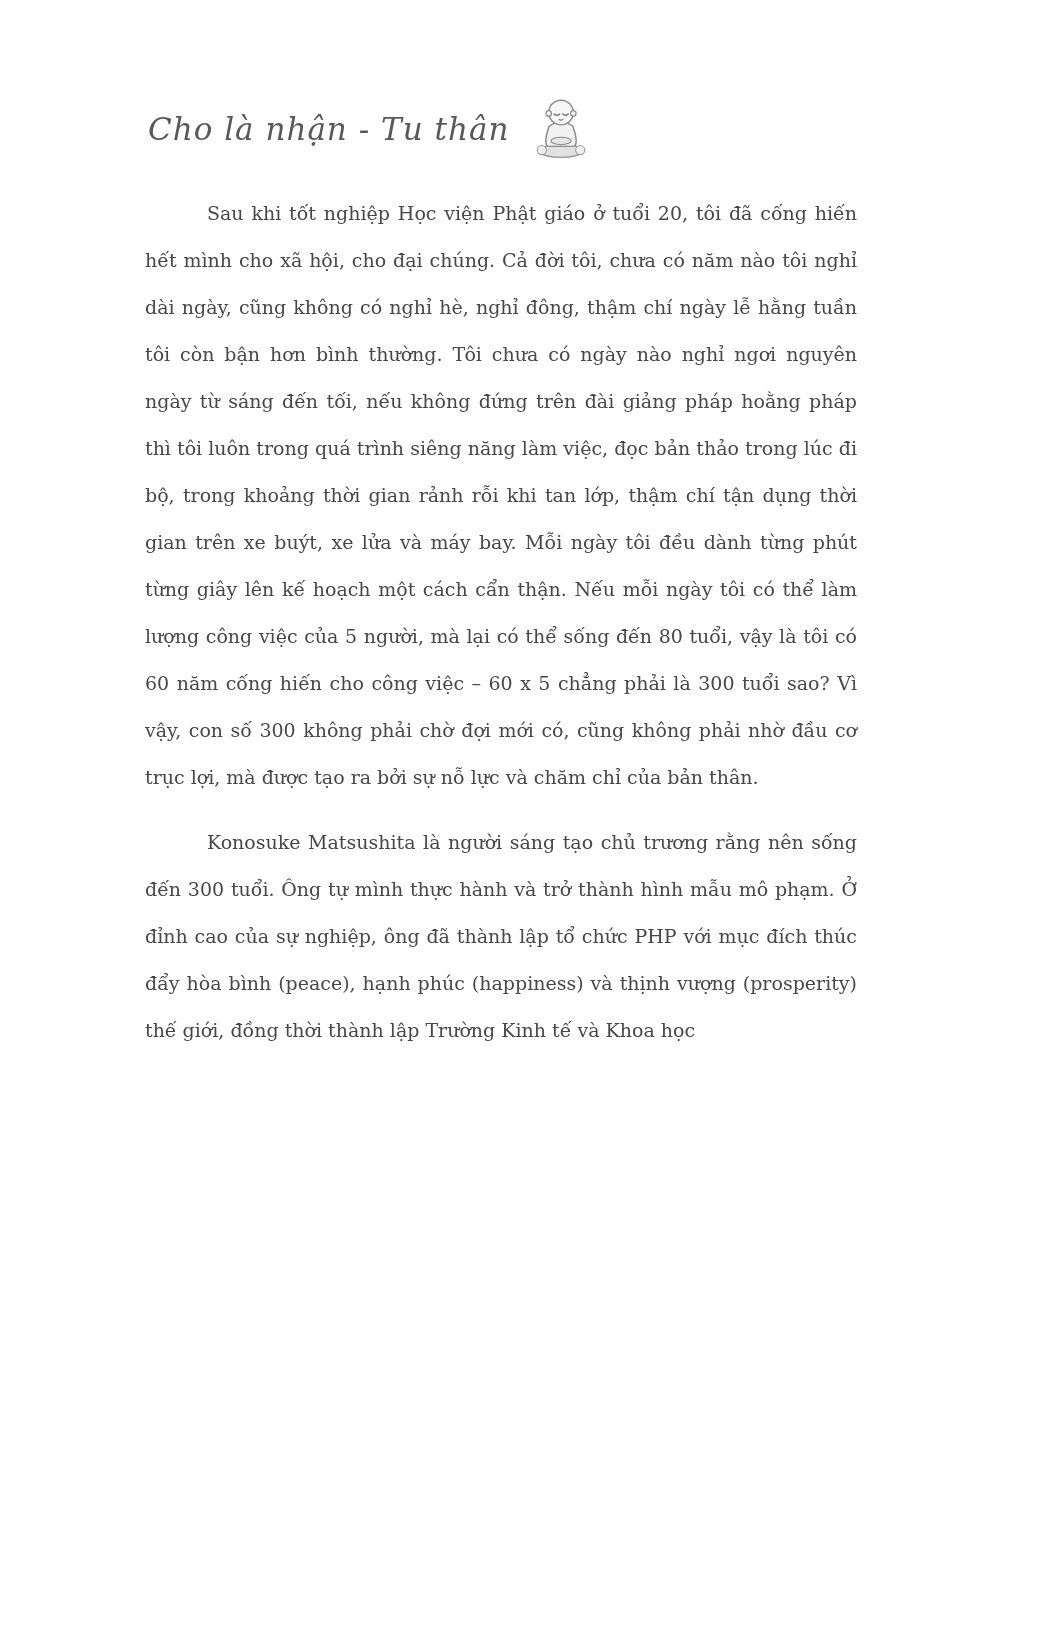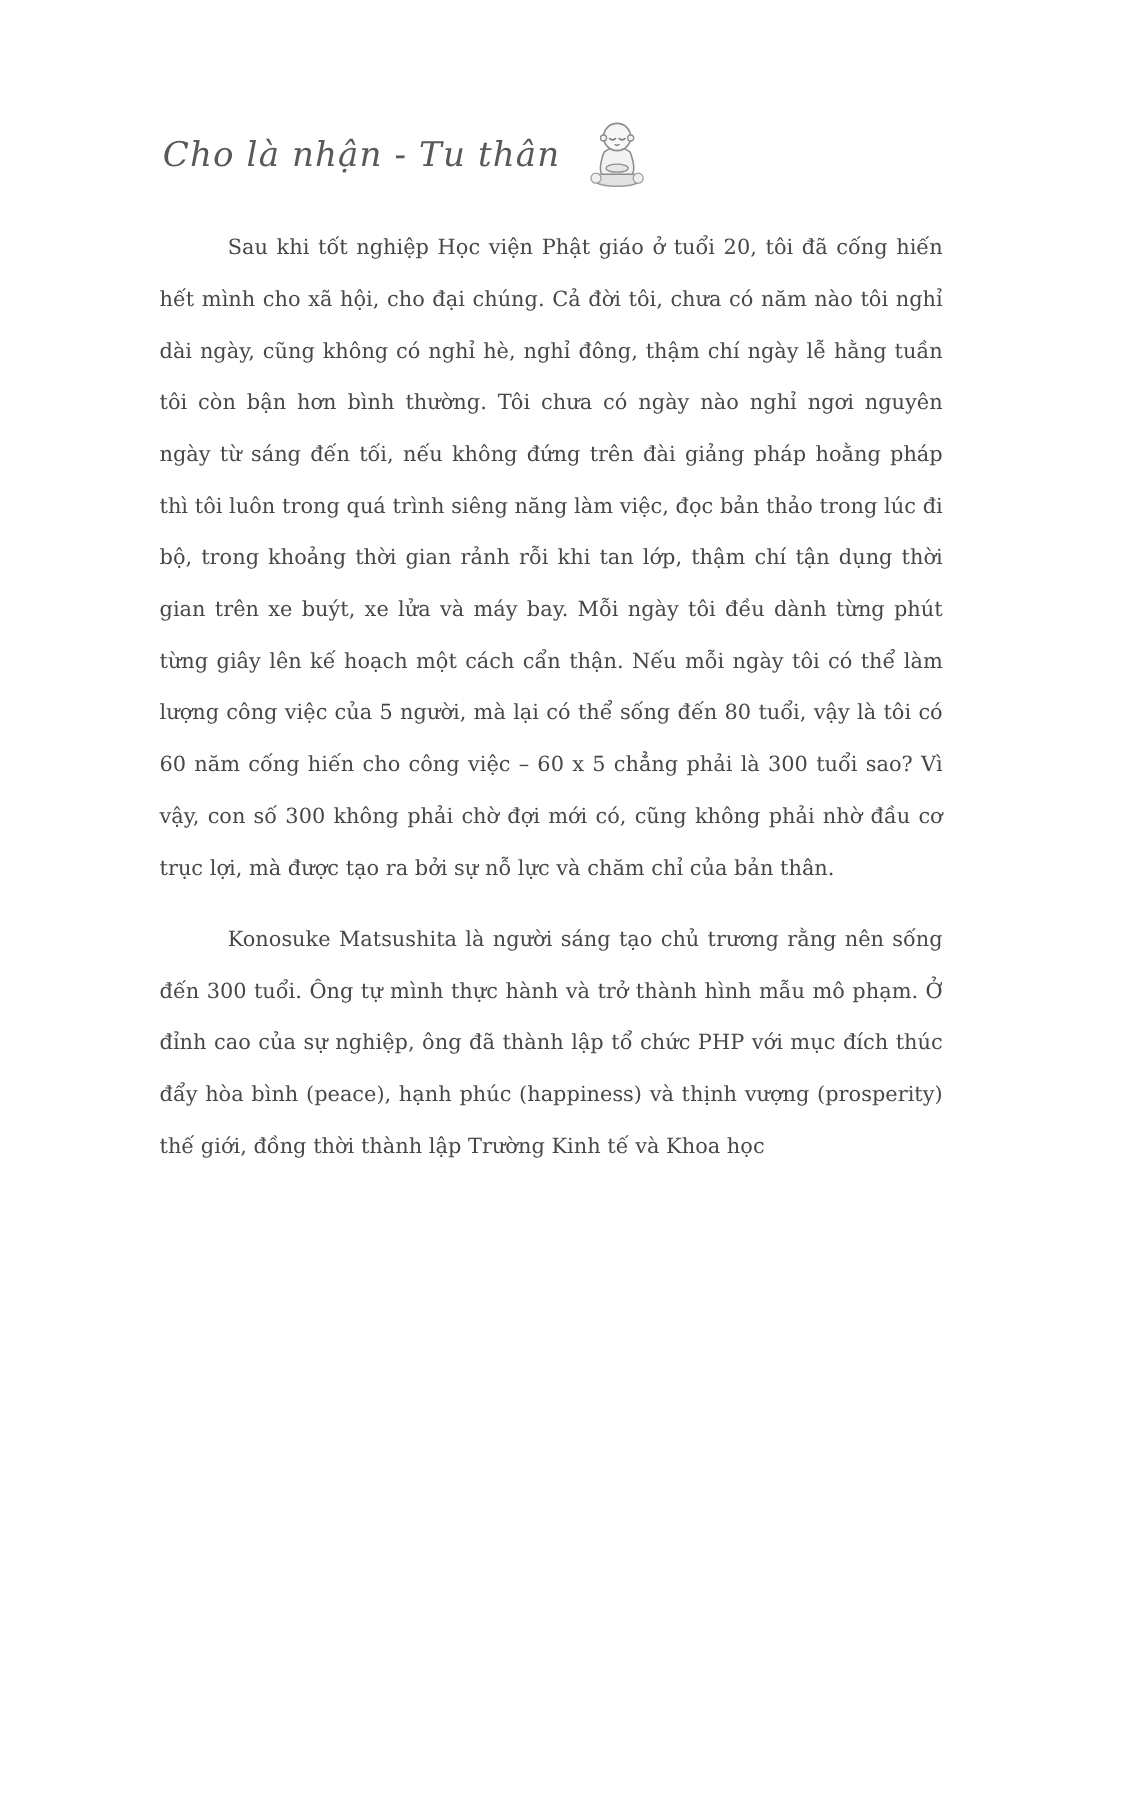--- a/index.html
+++ b/index.html
@@ -3,21 +3,20 @@
 <meta charset="utf-8">
 <style>
   html, body { margin: 0; padding: 0; background: #ffffff; }
   .page {
     position: relative;
     width: 1040px;
     height: 1254px;
     background: #ffffff;
     overflow: hidden;
     font-family: "DejaVu Serif", serif;
-    margin-top: 12px;
   }
 
   
   .page-header {
     position: absolute;
     top: 96px;
     left: 148px;
     display: flex;
     align-items: center;
     gap: 20px;

